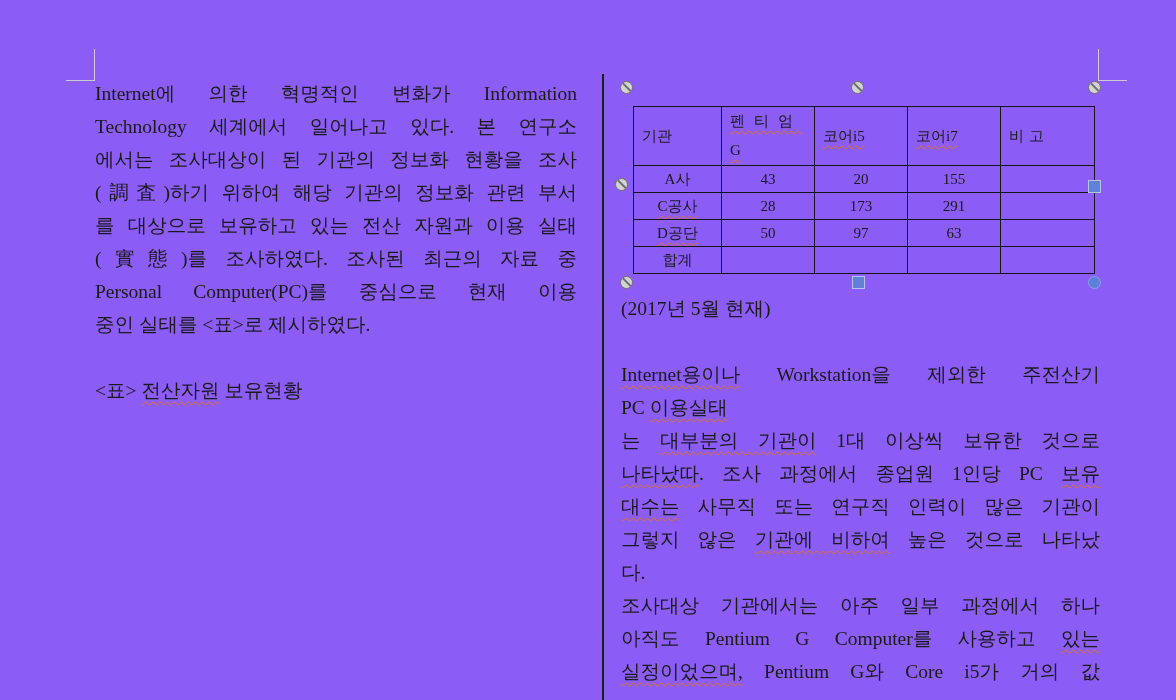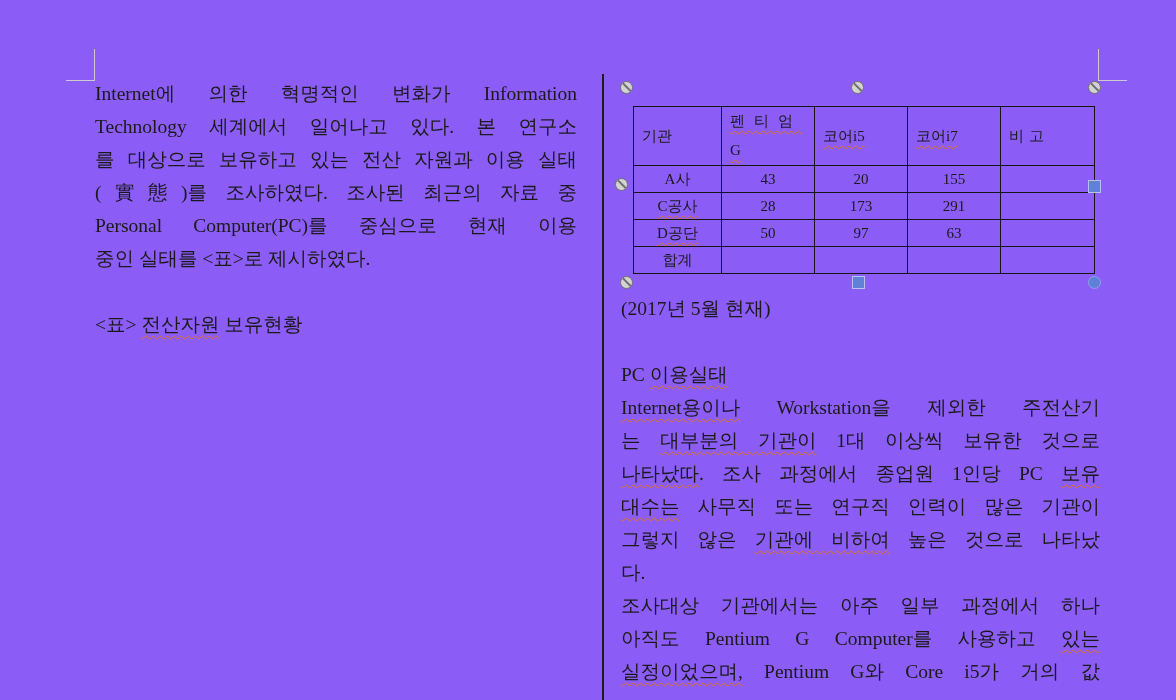--- a/index.html
+++ b/index.html
@@ -46,20 +46,22 @@
   <div class="crop" style="left:94px;top:49px;width:1px;height:32px"></div>
   <div class="crop" style="left:66px;top:80px;width:29px;height:1px"></div>
   <div class="crop" style="left:1098px;top:49px;width:1px;height:32px"></div>
   <div class="crop" style="left:1098px;top:80px;width:29px;height:1px"></div>
 
   <div class="colsep"></div>
 
   <div class="col left">
       <div class="tl jl"><span>Internet에 의한 혁명적인 변화가 Information</span></div>
       <div class="tl jl"><span>Technology 세계에서 일어나고 있다. 본 연구소</span></div>
+      <div class="tl jl"><span>에서는 조사대상이 된 기관의 정보화 현황을 조사</span></div>
+      <div class="tl jl"><span>(調査)하기 위하여 해당 기관의 정보화 관련 부서</span></div>
       <div class="tl jl"><span>를 대상으로 보유하고 있는 전산 자원과 이용 실태</span></div>
       <div class="tl jl"><span>(實態)를 조사하였다. 조사된 최근의 자료 중</span></div>
       <div class="tl jl"><span>Personal Computer(PC)를 중심으로 현재 이용</span></div>
       <div class="tl"><span>중인 실태를 &lt;표&gt;로 제시하였다.</span></div>
       <div class="tl">&nbsp;</div>
       <div class="tl"><span>&lt;표&gt; </span><span class="sp">전산자원</span><span> 보유현황</span></div>
     </div>
 
   <table class="dtable">
     <colgroup>
@@ -107,22 +109,22 @@
       <td></td>
       <td></td>
       <td></td>
     </tr>
   </tbody>
     </table>
 
   <div class="col right">
       <div class="tl"><span>(2017년 5월 현재)</span></div>
       <div class="tl">&nbsp;</div>
+      <div class="tl jl"><span class="sp">Internet용이나</span><span> Workstation을 제외한 주전산기</span></div>
       <div class="tl"><span>PC </span><span class="sp">이용실태</span></div>
-      <div class="tl jl"><span class="sp">Internet용이나</span><span> Workstation을 제외한 주전산기</span></div>
       <div class="tl jl"><span>는 </span><span class="sp">대부분의 기관이</span><span> 1대 이상씩 보유한 것으로</span></div>
       <div class="tl jl"><span class="sp">나타났따</span><span>. 조사 과정에서 종업원 1인당 PC </span><span class="sp">보유</span></div>
       <div class="tl jl"><span class="sp">대수는</span><span> 사무직 또는 연구직 인력이 많은 기관이</span></div>
       <div class="tl jl"><span>그렇지 않은 </span><span class="sp">기관에 비하여</span><span> 높은 것으로 나타났</span></div>
       <div class="tl"><span>다.</span></div>
       <div class="tl jl"><span>조사대상 기관에서는 아주 일부 과정에서 하나</span></div>
       <div class="tl jl"><span>아직도 Pentium G Computer를 사용하고 </span><span class="sp">있는</span></div>
       <div class="tl jl"><span class="sp">실정이었으며,</span><span> Pentium G와 Core i5가 거의 값</span></div>
     </div>
 

